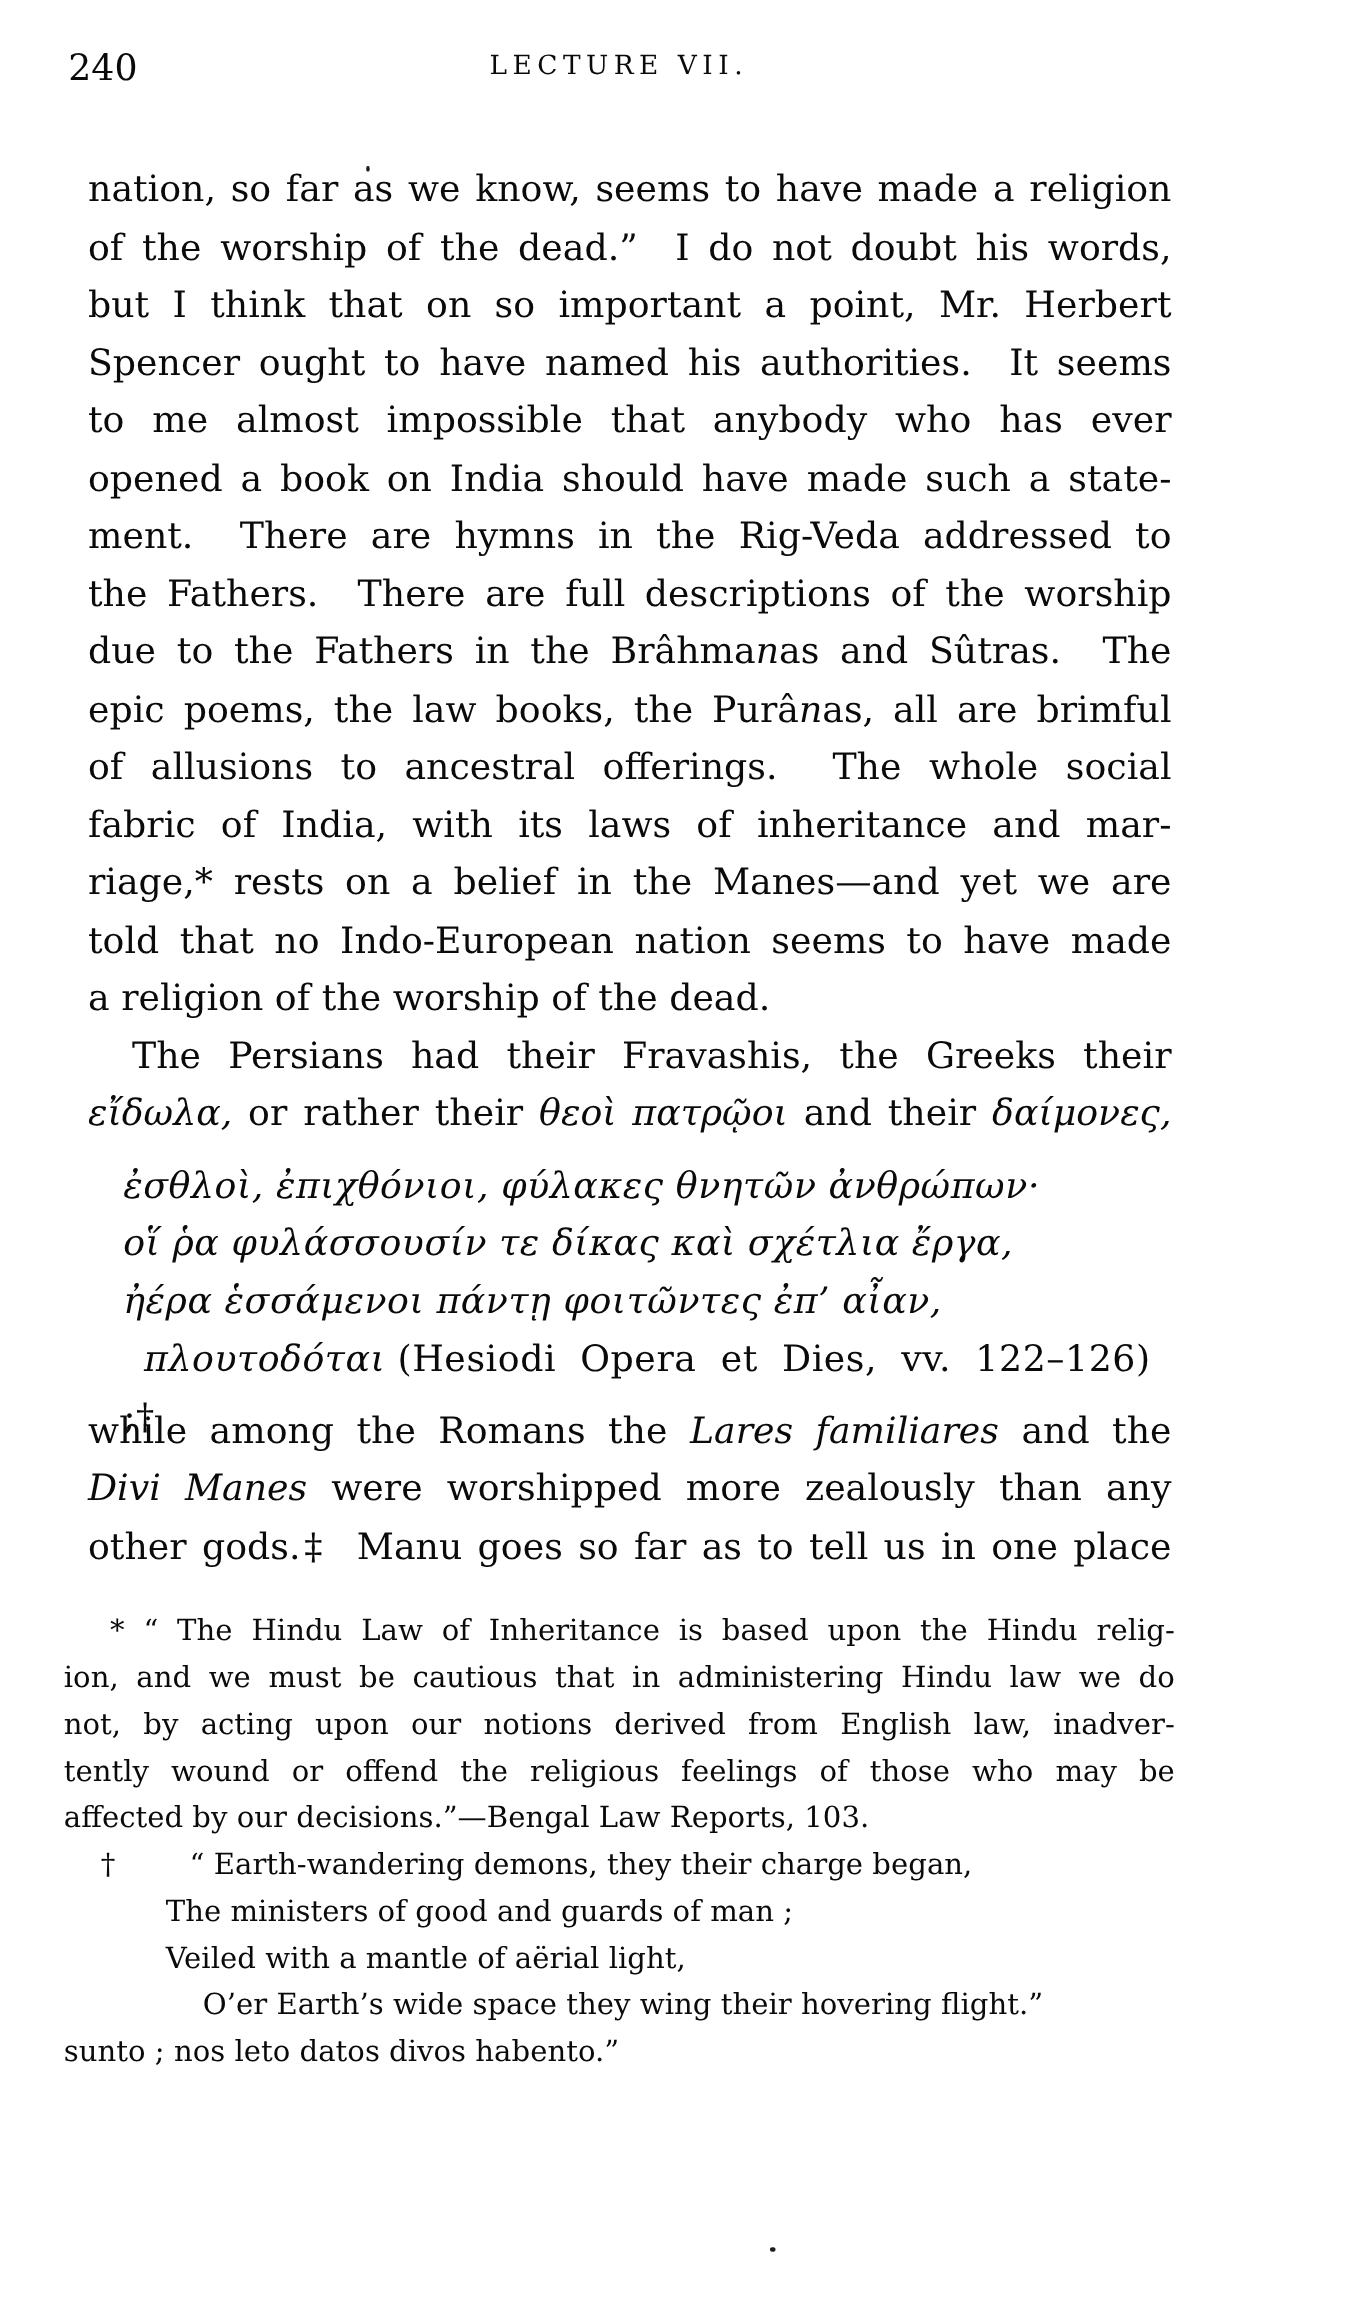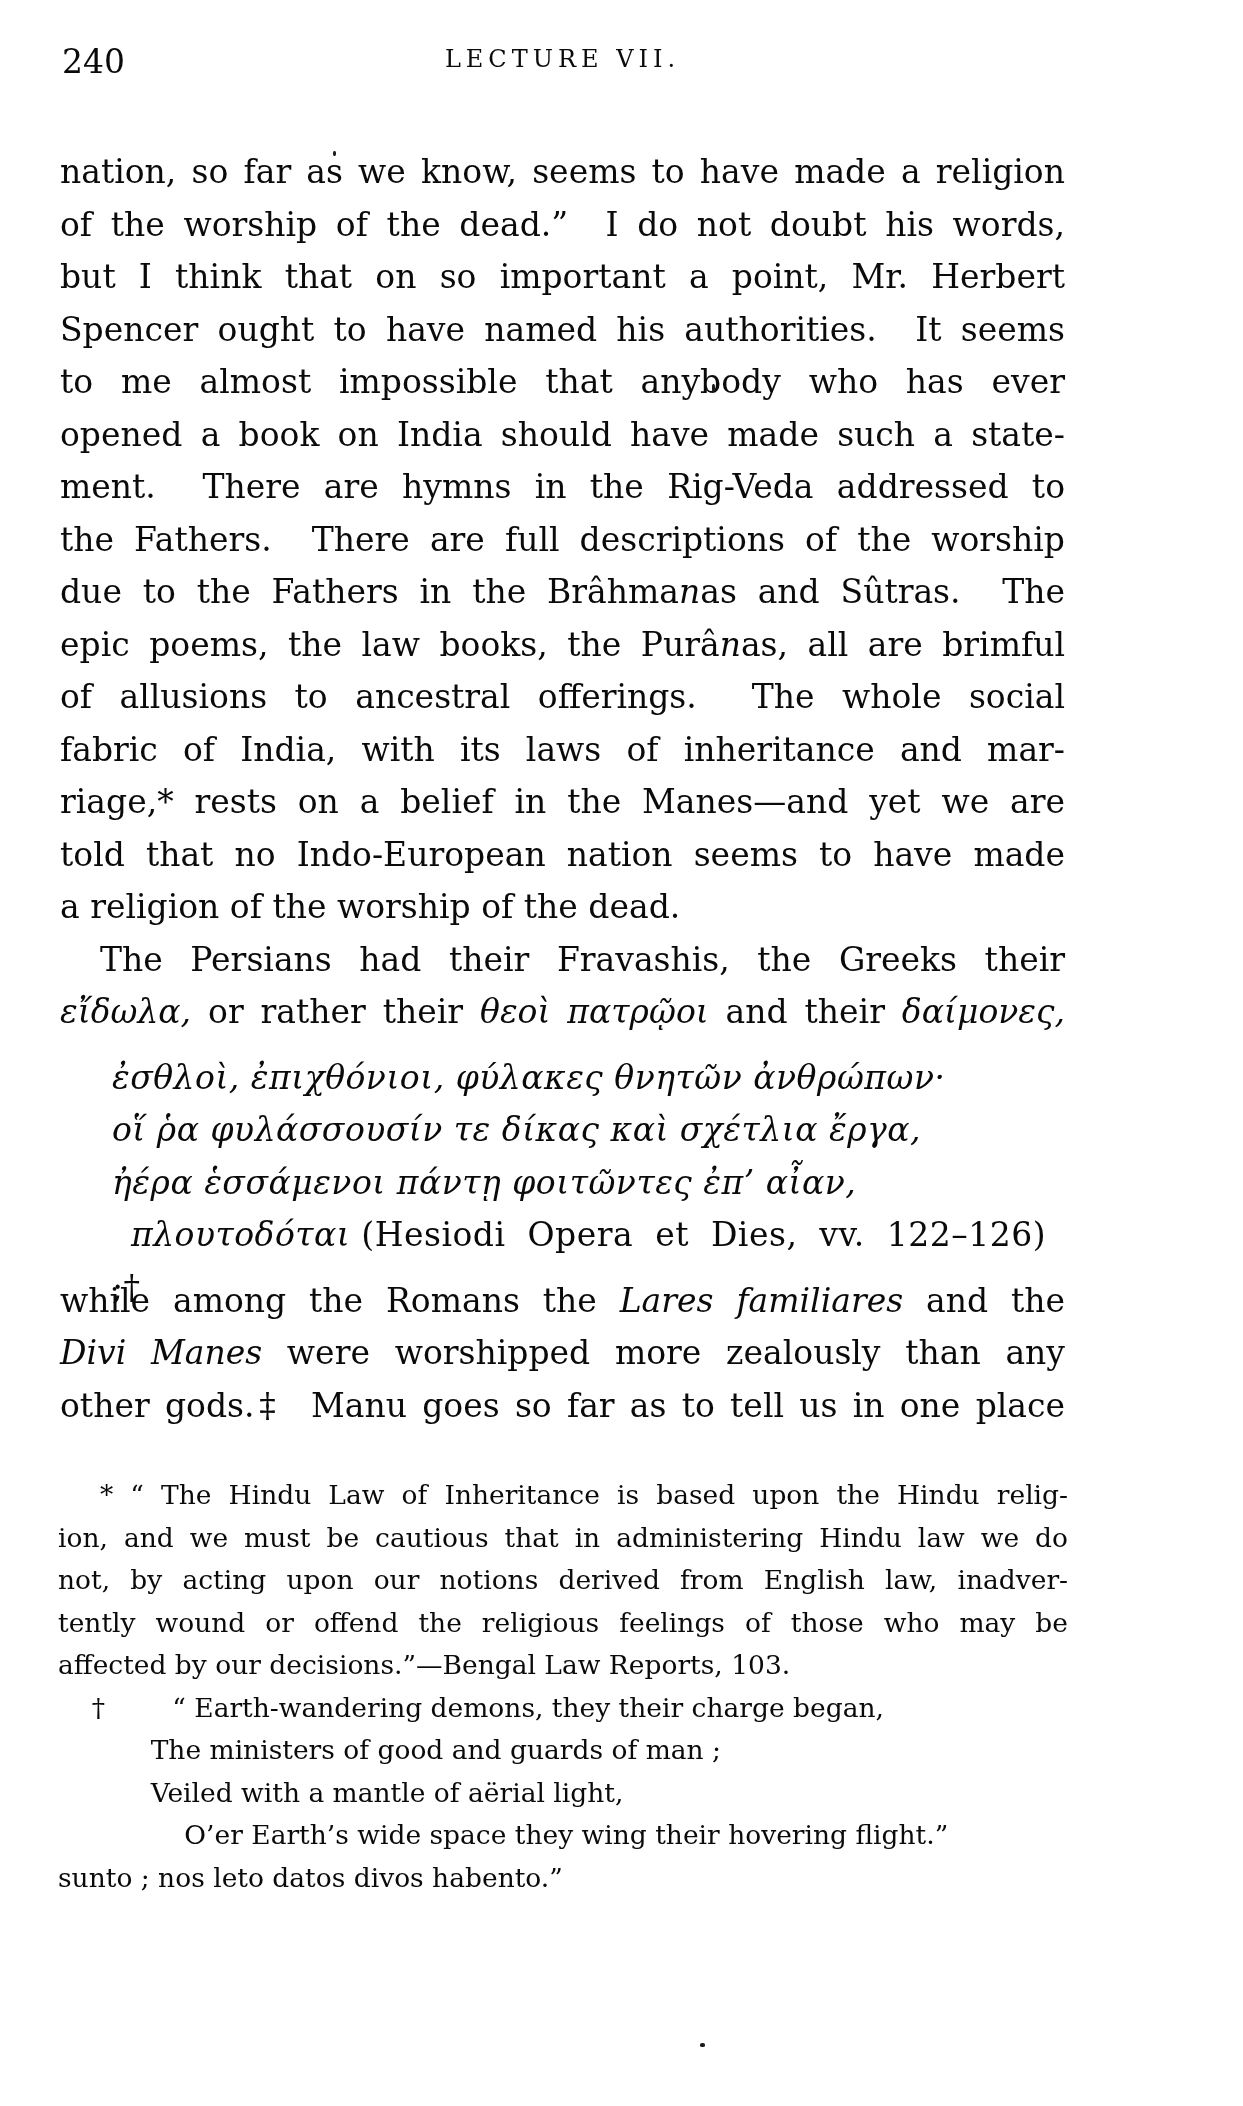--- a/index.html
+++ b/index.html
@@ -39,26 +39,26 @@
     left: 60px;
     top: 146px;
     width: 1005px;
   }
   .footnotes {
     position: absolute;
     left: 58px;
     top: 1462px;
     width: 1010px;
   }
-  .bl { font-size: 33px; height: 52.5px; line-height: 52.5px; white-space: pre-wrap; }
+  .bl { font-size: 33px; height: 52.5px; line-height: 52.5px; white-space: pre-wrap; margin-left: 20px; }
   .fl { font-size: 26.5px; height: 42.5px; line-height: 42.5px; white-space: pre-wrap; }
   .just { text-align: justify; text-align-last: justify; }
   .left { text-align: center; text-align-last: left; }
   .ind  { text-indent: 40px; }
-  .ind2 { text-indent: 42px; margin-top: 12px; }
+  .ind2 { text-indent: 42px; }
   .gk   { margin-left: 52px; letter-spacing: 0.5px; }
   .mt   { margin-top: 13px; }
   .speck { position: absolute; background: #1c1c1c; border-radius: 40%; }
 </style>
 </head>
 <body>
 
 <div class="page">
 
   <div class="header">

